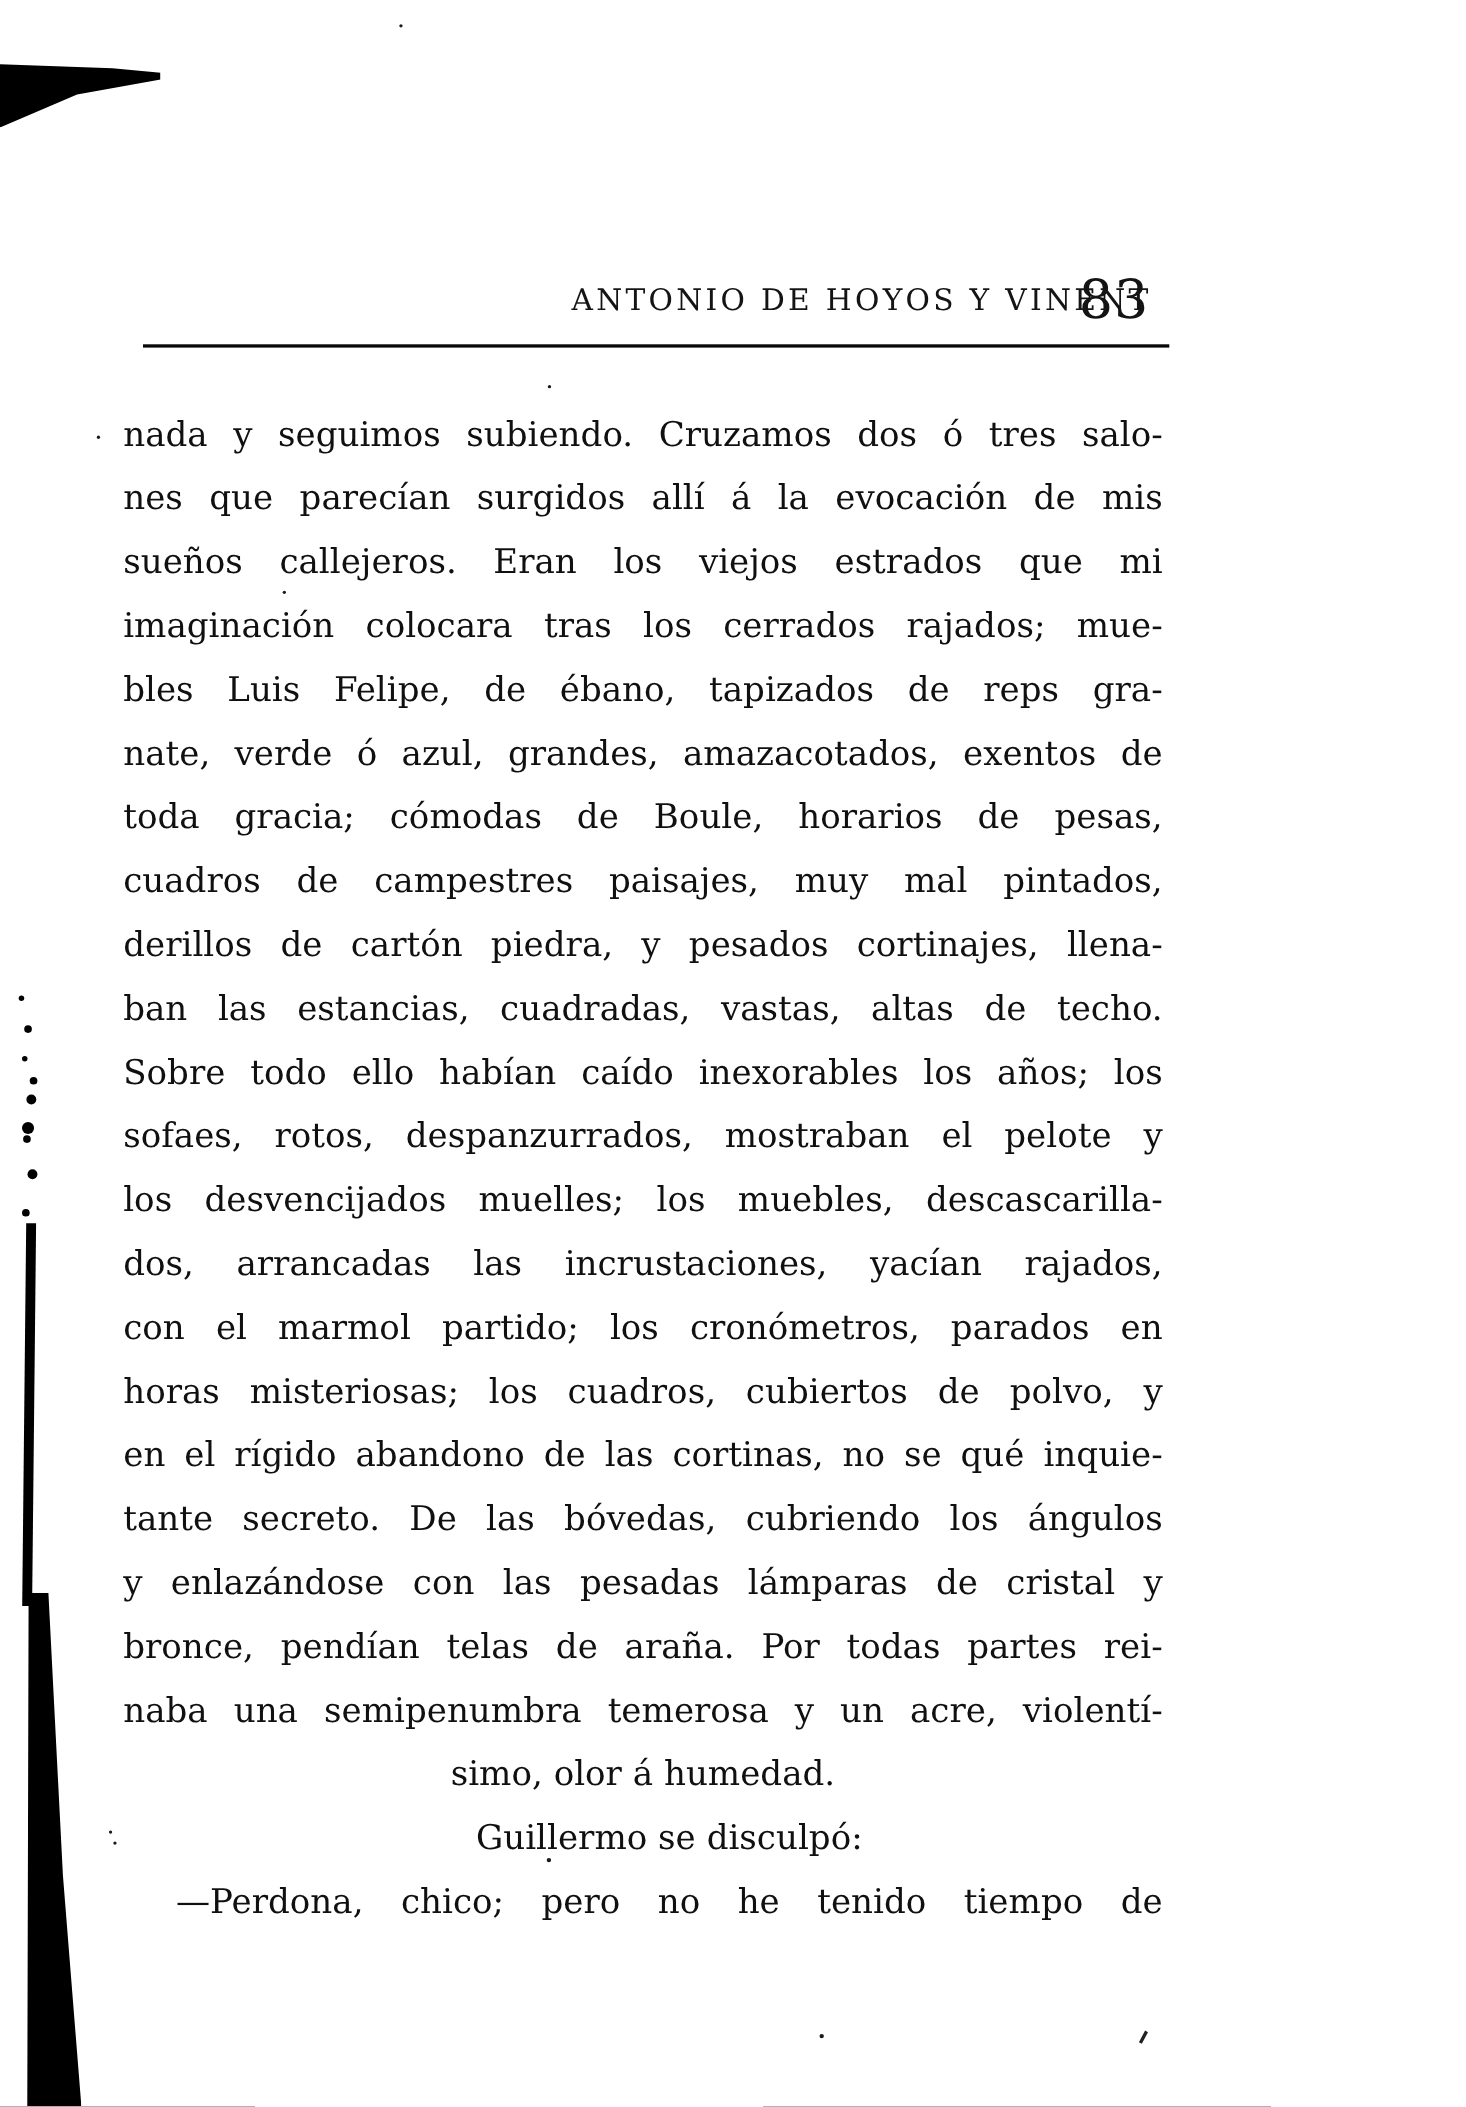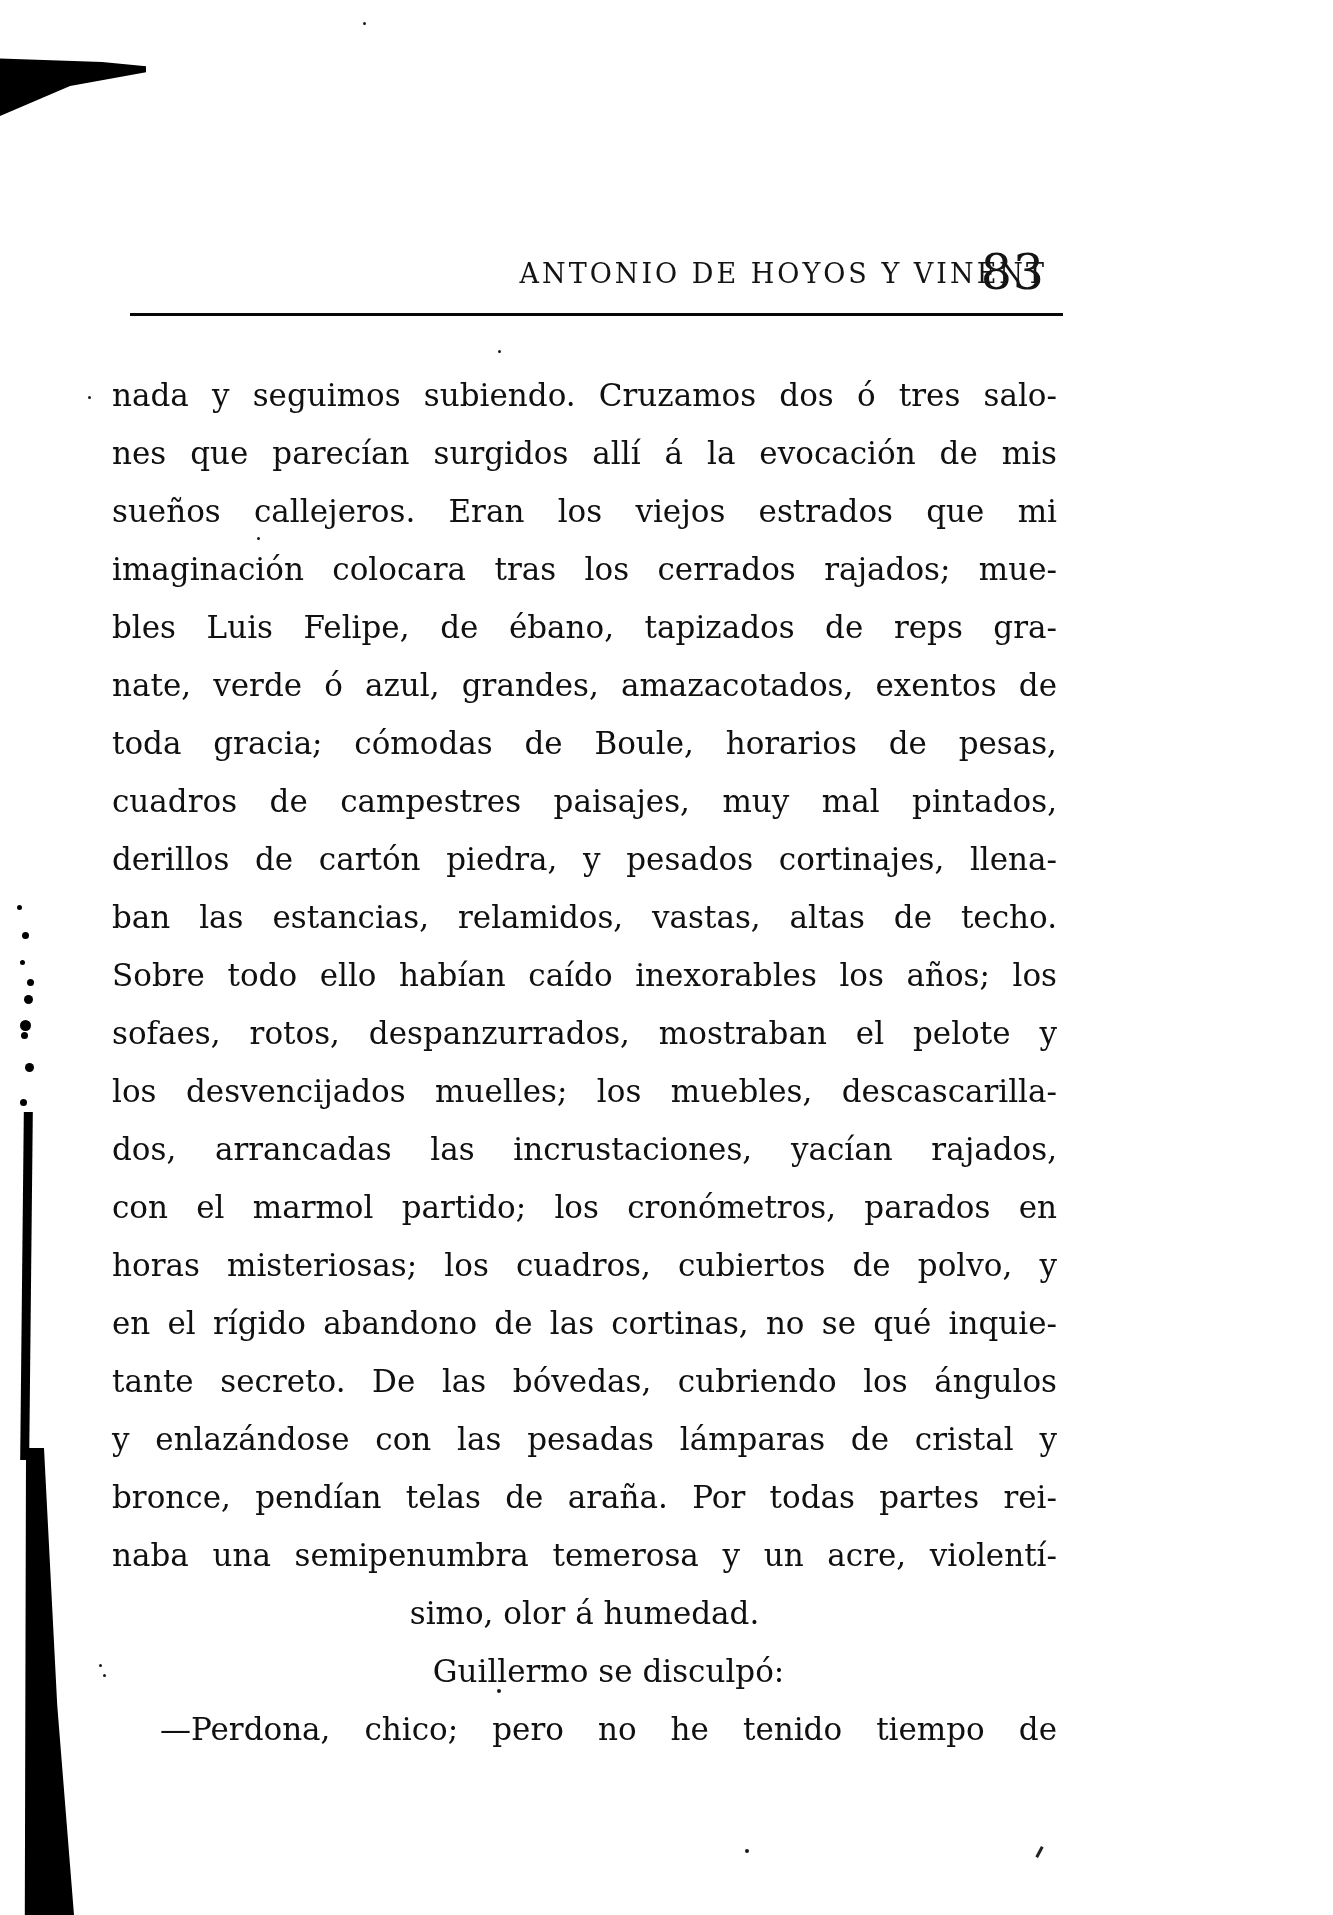--- a/index.html
+++ b/index.html
@@ -100,21 +100,21 @@
   <div class="page-body">
       <p class="line j"><span>nada y seguimos subiendo. Cruzamos dos ó tres salo-</span></p>
       <p class="line j"><span>nes que parecían surgidos allí á la evocación de mis</span></p>
       <p class="line j"><span>sueños callejeros. Eran los viejos estrados que mi</span></p>
       <p class="line j"><span>imaginación colocara tras los cerrados rajados; mue-</span></p>
       <p class="line j"><span>bles Luis Felipe, de ébano, tapizados de reps gra-</span></p>
       <p class="line j"><span>nate, verde ó azul, grandes, amazacotados, exentos de</span></p>
       <p class="line j"><span>toda gracia; cómodas de </span><span class="it">Boule,</span><span> horarios de pesas,</span></p>
       <p class="line j"><span>cuadros de campestres paisajes, muy mal pintados,</span></p>
       <p class="line j"><span>derillos de cartón piedra, y pesados cortinajes, llena-</span></p>
-      <p class="line j"><span>ban las estancias, relamidos, vastas, altas de techo.</span></p>
+      <p class="line j"><span>ban las estancias, cuadradas, vastas, altas de techo.</span></p>
       <p class="line j"><span>Sobre todo ello habían caído inexorables los años; los</span></p>
       <p class="line j"><span>sofaes, rotos, despanzurrados, mostraban el pelote y</span></p>
       <p class="line j"><span>los desvencijados muelles; los muebles, descascarilla-</span></p>
       <p class="line j"><span>dos, arrancadas las incrustaciones, yacían rajados,</span></p>
       <p class="line j"><span>con el marmol partido; los cronómetros, parados en</span></p>
       <p class="line j"><span>horas misteriosas; los cuadros, cubiertos de polvo, y</span></p>
       <p class="line j"><span>en el rígido abandono de las cortinas, no se qué inquie-</span></p>
       <p class="line j"><span>tante secreto. De las bóvedas, cubriendo los ángulos</span></p>
       <p class="line j"><span>y enlazándose con las pesadas lámparas de cristal y</span></p>
       <p class="line j"><span>bronce, pendían telas de araña. Por todas partes rei-</span></p>

